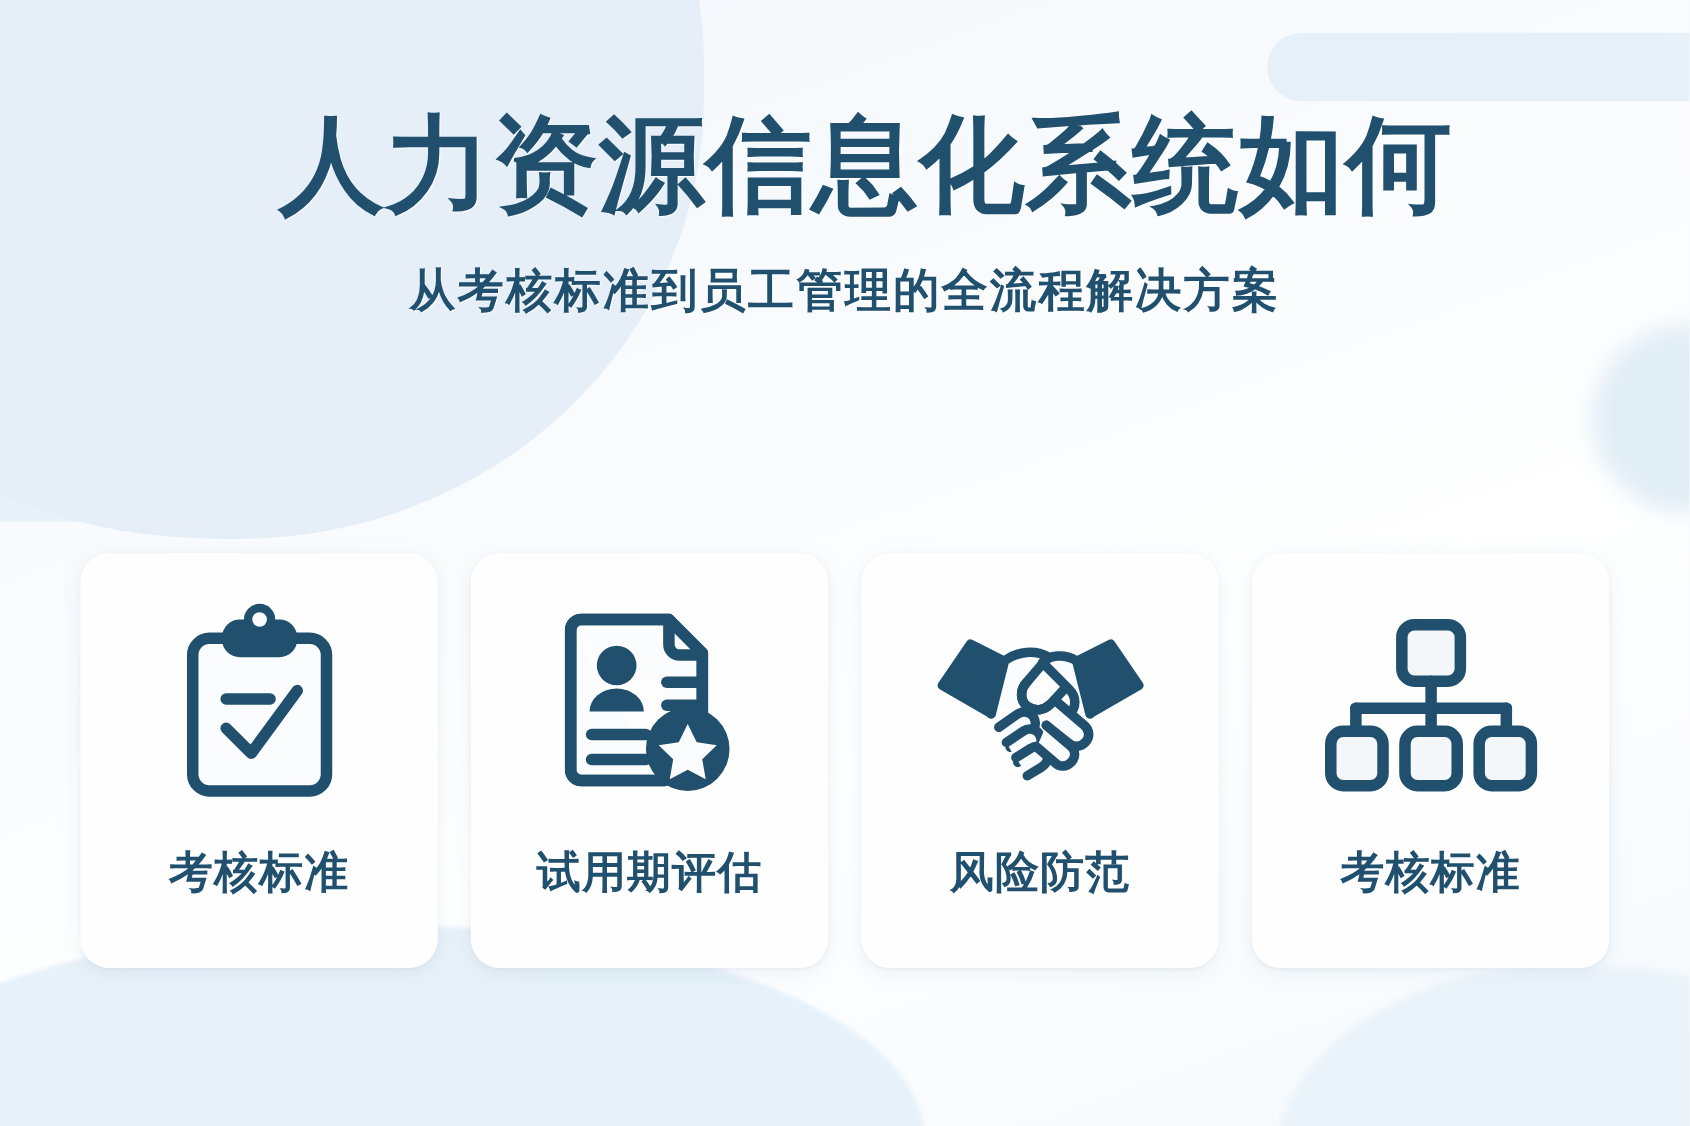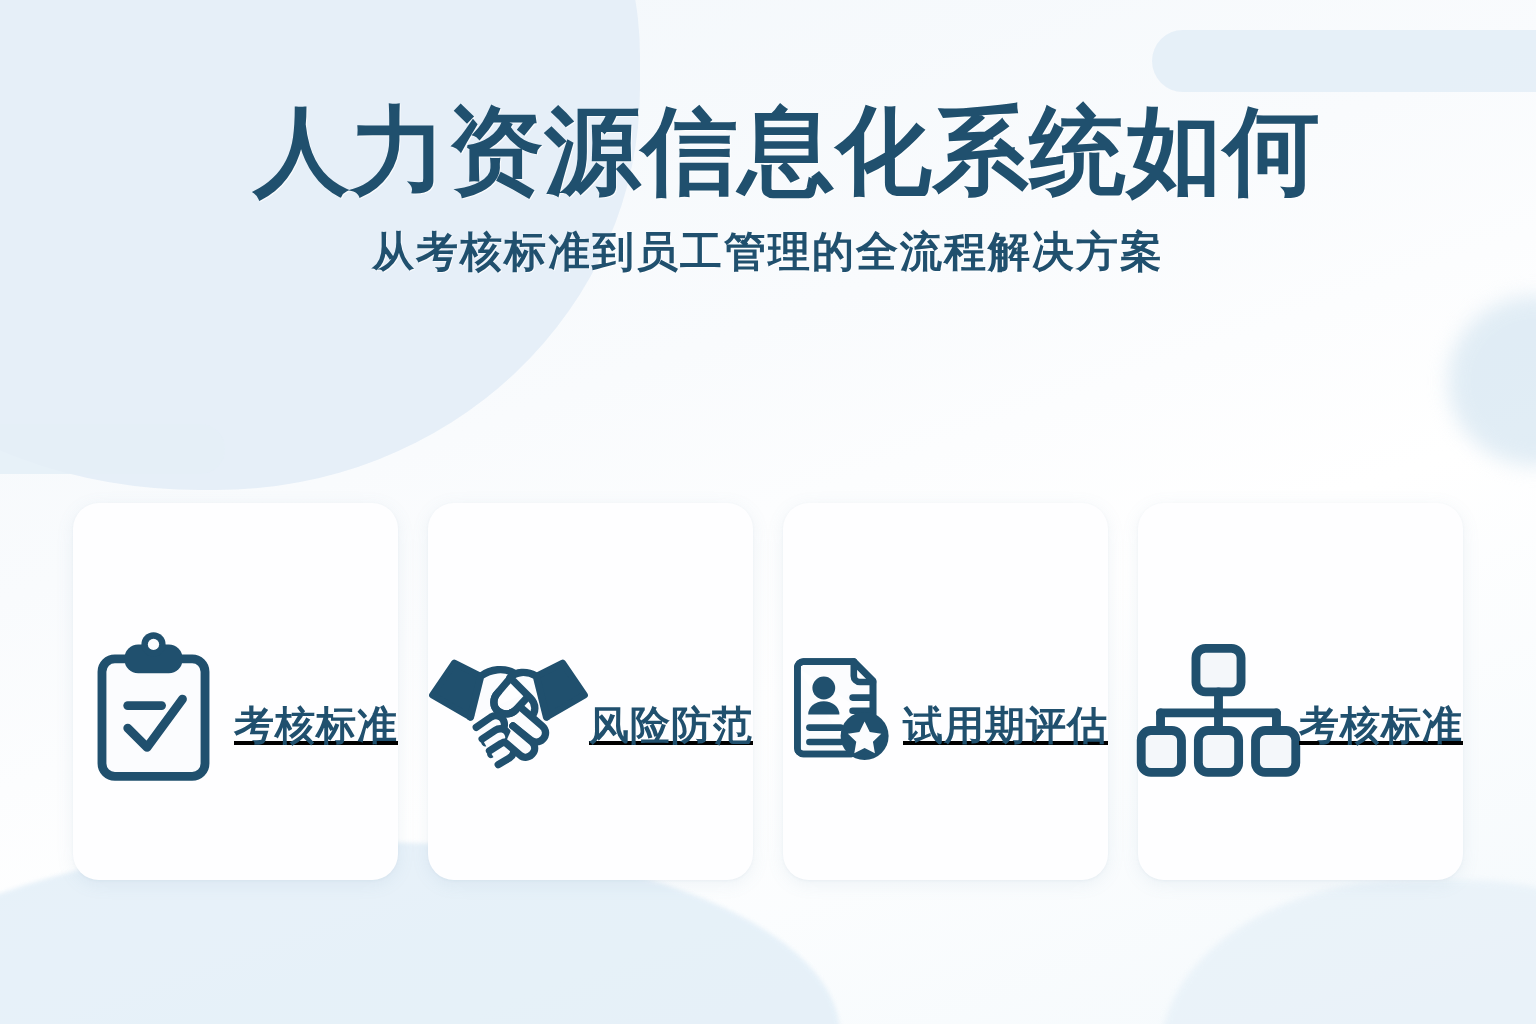--- a/index.html
+++ b/index.html
@@ -107,21 +107,21 @@
     font-weight: bold;
     font-size: 96px;
     line-height: 118px;
     letter-spacing: 1px;
     white-space: nowrap;
     text-shadow: 1px 1px 0 rgba(255,255,255,0.75);
     margin-left: 38px;
   }
 
   .subtitle {
-    margin-top: 16px;
+    margin-top: 28px;
     color: #20506e;
     font-weight: bold;
     font-size: 42px;
     line-height: 52px;
     letter-spacing: 2px;
     white-space: nowrap;
     text-shadow: 1px 1px 0 rgba(255,255,255,0.7);
   }
 
   
@@ -136,26 +136,25 @@
   }
 
   .card {
     width: 325px;
     height: 377px;
     background: #fefeff;
     border-radius: 26px;
     box-shadow: 0 4px 18px rgba(110, 145, 175, 0.10),
                 0 1px 3px rgba(110, 145, 175, 0.07);
     display: flex;
-    flex-direction: row;
+    flex-direction: column;
     align-items: center;
     justify-content: flex-start;
     box-sizing: border-box;
     padding-top: 40px;
-    text-decoration: underline;
   }
 
   .card-icon {
     width: 190px;
     height: 200px;
     display: flex;
     align-items: center;
     justify-content: center;
   }
 
@@ -201,44 +200,20 @@
         <svg viewBox="0 0 200 200" fill="none" stroke="#20506e" stroke-width="11" stroke-linecap="round" stroke-linejoin="round" aria-hidden="true">
           <rect x="36" y="34" width="128" height="146" rx="16" fill="#fbfcfe"></rect>
           <rect x="64" y="16" width="72" height="36" rx="17" fill="#20506e" stroke="none"></rect>
           <circle cx="100" cy="16" r="15" fill="#20506e" stroke="none"></circle>
           <circle cx="100" cy="16" r="7" fill="#fbfcfe" stroke="none"></circle>
           <line x1="68" y1="92" x2="110" y2="92"></line>
           <polyline points="68,120 92,144 136,84"></polyline>
         </svg>
       </div>
       <div class="card-label">考核标准</div>
-    </div>
-
-    <div class="card">
-      <div class="card-icon">
-        <svg viewBox="0 0 220 170" fill="none" stroke="#20506e" stroke-width="10" stroke-linecap="round" stroke-linejoin="round" aria-hidden="true">
-
-          <path d="M6 62 L36 18 L72 36 L58 92 Z" fill="#20506e" stroke="#20506e" stroke-width="9"></path>
-
-          <path d="M214 62 L184 18 L148 36 L162 92 Z" fill="#20506e" stroke="#20506e" stroke-width="9"></path>
-
-          <path d="M58 92 L72 36 C86 26 104 24 118 32 L96 58 C88 66 88 78 96 84 C104 90 114 88 120 82 L146 54" fill="#fbfcfe"></path>
-
-          <path d="M162 92 L148 36 C134 28 120 30 112 38 L140 66 C148 74 148 86 140 92 L120 110" fill="#fbfcfe"></path>
-
-          <path d="M96 58 C88 66 88 78 96 84 C104 90 114 88 120 82"></path>
-
-          <path d="M66 106 L86 92 C92 88 100 90 103 96 C106 102 104 109 98 113 L78 127" fill="#fbfcfe"></path>
-          <path d="M74 122 L92 110 C98 106 106 108 109 114 C112 120 110 127 104 131 L86 143" fill="#fbfcfe"></path>
-          <path d="M84 138 L100 128 C106 124 113 126 116 132 C119 138 117 144 111 148 L96 157" fill="#fbfcfe"></path>
-          <path d="M128 80 L156 104 C162 109 162 117 157 122 C152 127 145 127 140 123 L116 104" fill="#fbfcfe"></path>
-          <path d="M116 104 L142 126 C147 131 147 138 142 143 C137 148 130 148 126 144 L106 127" fill="#fbfcfe"></path>
-        </svg>
-      </div>
-      <div class="card-label">风险防范</div>
     </div>
 
     <div class="card">
       <div class="card-icon">
         <svg viewBox="0 0 200 200" fill="none" stroke="#20506e" stroke-width="11" stroke-linecap="round" stroke-linejoin="round" aria-hidden="true">
           <path d="M24 26 a10 10 0 0 1 10 -10 h84 l32 32 v62" fill="#fbfcfe"></path>
           <path d="M24 26 v134 a10 10 0 0 0 10 10 h80" fill="#fbfcfe"></path>
           <path d="M24 26 a10 10 0 0 1 10 -10 h84 l32 32 v62 M24 26 v134 a10 10 0 0 0 10 10 h80"></path>
           <path d="M118 16 v24 a10 10 0 0 0 10 10 h22" fill="none"></path>
           <circle cx="68" cy="60" r="19" fill="#20506e" stroke="none"></circle>
@@ -249,20 +224,44 @@
           <line x1="44" y1="150" x2="96" y2="150"></line>
           <circle cx="136" cy="140" r="40" fill="#20506e" stroke="none"></circle>
           <path d="M136 116 l8.6 17.4 19.2 2.8 -13.9 13.5 3.3 19.1 -17.2 -9 -17.2 9 3.3 -19.1 -13.9 -13.5 19.2 -2.8 z" fill="#fbfcfe" stroke="none"></path>
         </svg>
       </div>
       <div class="card-label">试用期评估</div>
     </div>
 
     <div class="card">
       <div class="card-icon">
+        <svg viewBox="0 0 220 170" fill="none" stroke="#20506e" stroke-width="10" stroke-linecap="round" stroke-linejoin="round" aria-hidden="true">
+
+          <path d="M6 62 L36 18 L72 36 L58 92 Z" fill="#20506e" stroke="#20506e" stroke-width="9"></path>
+
+          <path d="M214 62 L184 18 L148 36 L162 92 Z" fill="#20506e" stroke="#20506e" stroke-width="9"></path>
+
+          <path d="M58 92 L72 36 C86 26 104 24 118 32 L96 58 C88 66 88 78 96 84 C104 90 114 88 120 82 L146 54" fill="#fbfcfe"></path>
+
+          <path d="M162 92 L148 36 C134 28 120 30 112 38 L140 66 C148 74 148 86 140 92 L120 110" fill="#fbfcfe"></path>
+
+          <path d="M96 58 C88 66 88 78 96 84 C104 90 114 88 120 82"></path>
+
+          <path d="M66 106 L86 92 C92 88 100 90 103 96 C106 102 104 109 98 113 L78 127" fill="#fbfcfe"></path>
+          <path d="M74 122 L92 110 C98 106 106 108 109 114 C112 120 110 127 104 131 L86 143" fill="#fbfcfe"></path>
+          <path d="M84 138 L100 128 C106 124 113 126 116 132 C119 138 117 144 111 148 L96 157" fill="#fbfcfe"></path>
+          <path d="M128 80 L156 104 C162 109 162 117 157 122 C152 127 145 127 140 123 L116 104" fill="#fbfcfe"></path>
+          <path d="M116 104 L142 126 C147 131 147 138 142 143 C137 148 130 148 126 144 L106 127" fill="#fbfcfe"></path>
+        </svg>
+      </div>
+      <div class="card-label">风险防范</div>
+    </div>
+
+    <div class="card">
+      <div class="card-icon">
         <svg viewBox="0 0 200 170" fill="none" stroke="#20506e" stroke-width="11" stroke-linecap="round" stroke-linejoin="round" aria-hidden="true">
           <rect x="72" y="6" width="56" height="54" rx="12" fill="#f4f7fa"></rect>
           <line x1="100" y1="60" x2="100" y2="86"></line>
           <line x1="28" y1="86" x2="172" y2="86"></line>
           <line x1="28" y1="86" x2="28" y2="108"></line>
           <line x1="100" y1="86" x2="100" y2="108"></line>
           <line x1="172" y1="86" x2="172" y2="108"></line>
           <rect x="4" y="108" width="50" height="52" rx="12" fill="#f4f7fa"></rect>
           <rect x="75" y="108" width="50" height="52" rx="12" fill="#f4f7fa"></rect>
           <rect x="146" y="108" width="50" height="52" rx="12" fill="#f4f7fa"></rect>

